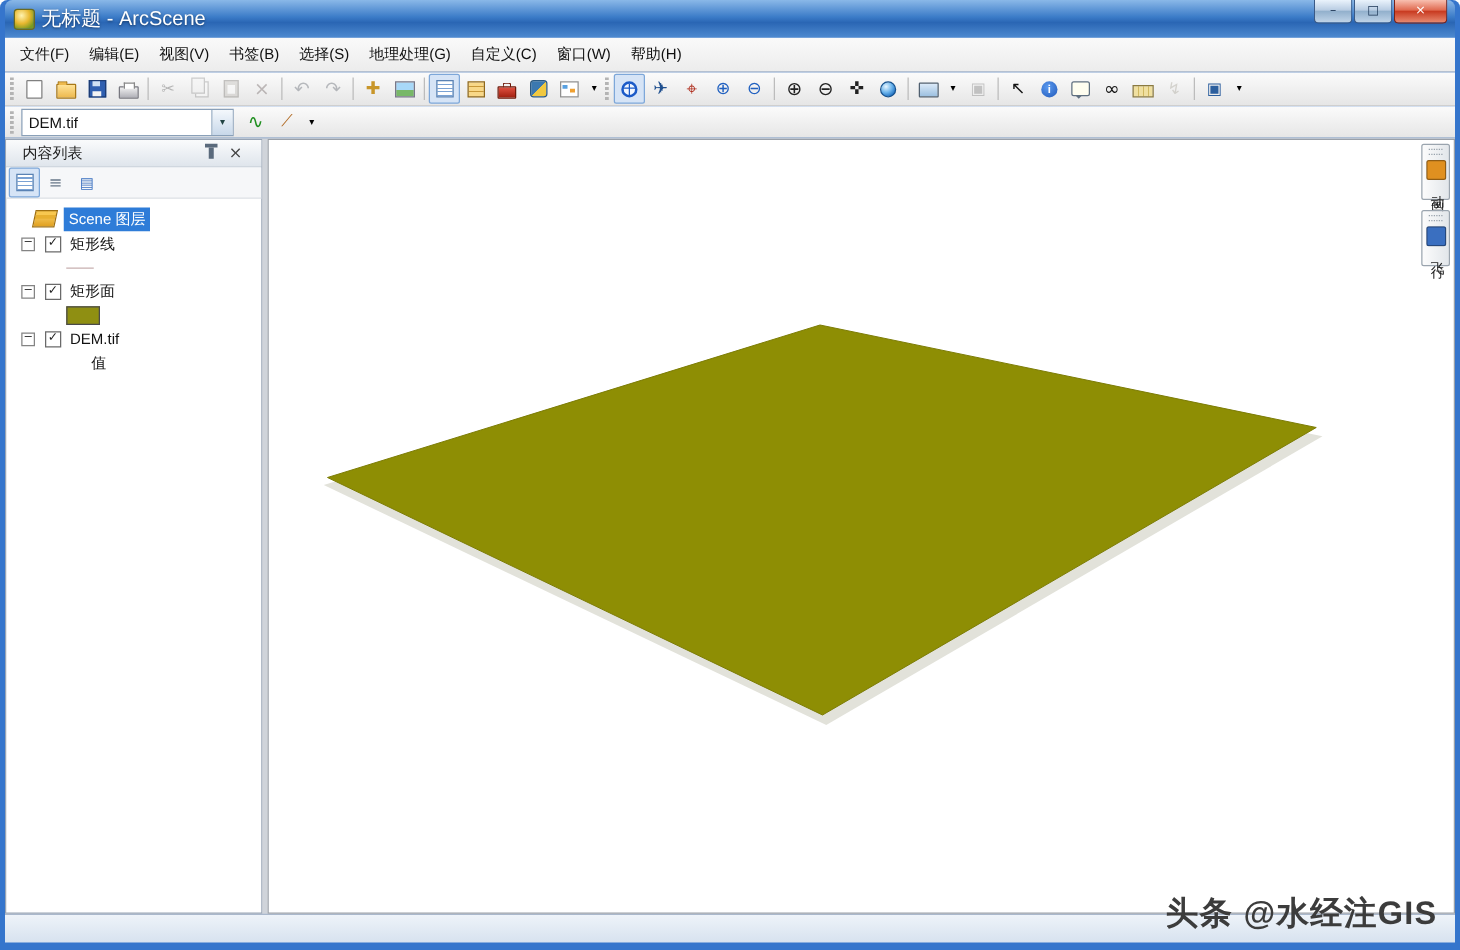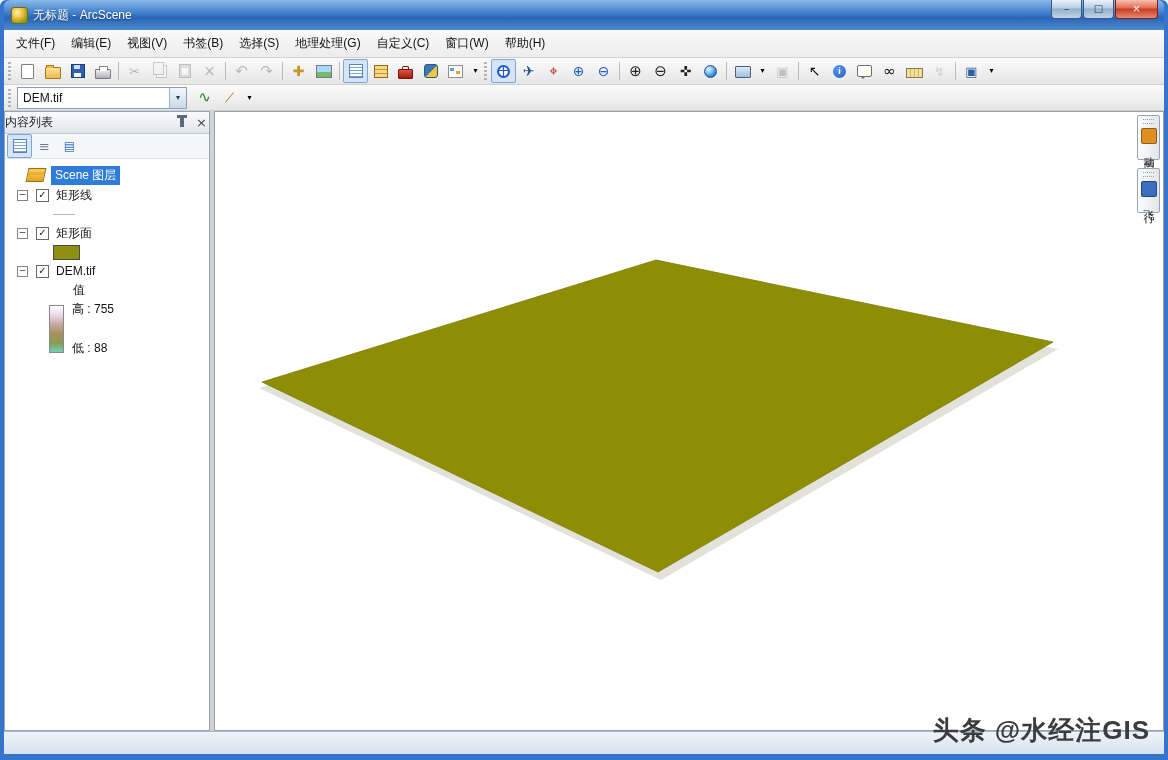--- a/index.html
+++ b/index.html
@@ -8,21 +8,21 @@
        -webkit-font-smoothing:antialiased;overflow:hidden;}
   .window{position:absolute;inset:0;background:#3575cc;padding:0 4px 8px 4px;
           box-sizing:border-box;border-radius:6px 6px 0 0;}
   
   .titlebar{height:30px;display:flex;align-items:center;position:relative;
             background:linear-gradient(180deg,#8ab8e8,#3c7cc8 45%,#2a66b4 60%,#4e8ad0);
             border-radius:6px 6px 0 0;padding:0 4px;}
   .app-icon{width:15px;height:15px;border-radius:3px;margin:0 5px 0 3px;
             background:radial-gradient(circle at 35% 30%,#fff3b0,#e8b830 45%,#7a9a20 80%);
             border:1px solid #6a6a20;}
-  .title-text{color:#fff;font-size:12px;text-shadow:0 1px 2px rgba(0,0,0,.45);}
+  .title-text{color:#fff;font-size:16px;text-shadow:0 1px 2px rgba(0,0,0,.45);}
   .win-controls{position:absolute;right:6px;top:0;display:flex;}
   .win-btn{width:29px;height:18px;display:flex;align-items:center;justify-content:center;
            border:1px solid #3a5a86;border-top:none;border-radius:0 0 4px 4px;
            background:linear-gradient(#eaf3fc,#b8cce2 45%,#92b0cc 50%,#c0d4e8);
            color:#17304f;font-size:10px;line-height:1;margin-left:1px;
            font-family:"DejaVu Sans",sans-serif;}
   .win-btn.close-button{width:41px;color:#fff;border-color:#7a2218;
            background:linear-gradient(#f8c0b0,#e06a50 45%,#c83a20 50%,#e88a70);}
   
   .menubar{height:27px;background:linear-gradient(#fafafa,#ececec);
@@ -99,21 +99,21 @@
   .ic-ruler{width:15px;height:8px;border:1px solid #8a7a40;margin-top:3px;
              background:repeating-linear-gradient(90deg,#f0e0a0 0 3px,#d0b860 3px 4px);}
   .ic-scenelayers{width:16px;height:12px;background:linear-gradient(#ffd870,#e0a020);
              border:1px solid #a07010;transform:skewX(-12deg);
              box-shadow:inset 0 3px 0 #f8c850,inset 0 6px 0 #e8b030;margin-right:6px;}
   
   .content{display:flex;height:620px;background:#d0d4da;}
   .toc-panel{width:206px;background:#fff;border:1px solid #98a4b4;box-sizing:border-box;
              display:flex;flex-direction:column;}
   .toc-header{height:21px;background:linear-gradient(#fafbfc,#dfe5ec);border-bottom:1px solid #c4ccd6;
-             display:flex;align-items:center;padding:0 0;flex:0 0 auto;}
+             display:flex;align-items:center;padding:0 13px;flex:0 0 auto;}
   .toc-title{flex:1;color:#222;}
   .toc-pin{width:4px;height:9px;background:#5a6a7c;position:relative;margin-right:10px;}
   .toc-pin::before{content:"";position:absolute;top:-3px;left:-3px;width:10px;height:3px;background:#5a6a7c;}
   .toc-close{color:#444;font-size:13px;line-height:1;padding:0 2px;font-family:"DejaVu Sans",sans-serif;}
   .toc-toolbar{height:24px;background:#f6f7f9;border-bottom:1px solid #dde1e6;display:flex;
              align-items:center;padding:0 2px;flex:0 0 auto;}
   .toc-tree{flex:1;padding-top:6px;overflow:hidden;}
   .tree-row{display:flex;align-items:center;height:20px;color:#111;}
   .tree-row.root{padding-left:22px;}
   .root-label{background:#2e7cd8;color:#fff;padding:1px 4px;}
@@ -363,27 +363,20 @@
         </div>
 
         <div class="tree-row layer">
           <span class="expander">−</span>
           <span class="cb">✓</span>
           <span>DEM.tif</span>
         </div>
         <div class="legend-field-row">
           <span>值</span>
         </div>
-        <div class="legend-ramp-row">
-          <span class="ramp" id="elevation-ramp" style="background: linear-gradient(rgb(255, 255, 255), rgb(232, 216, 232), rgb(200, 168, 160), rgb(168, 144, 96), rgb(138, 154, 80), rgb(112, 208, 184));"></span>
-          <span class="ramp-labels">
-            <span>高 : 755</span>
-            <span>低 : 88</span>
-          </span>
-        </div>
 
       </div>
     </div>
 
     <div class="splitter"></div>
 
     <div class="viewport">
       <svg viewBox="0 0 948 618" preserveAspectRatio="none">
         <polygon points="441,154 843,237 446,468 44,276" fill="#e2e2da"></polygon>
         <polygon stroke-width="0.8" points="441,148 838,230 443,460 47,270" fill="#8e8e04" stroke="#7c7c06"></polygon>

